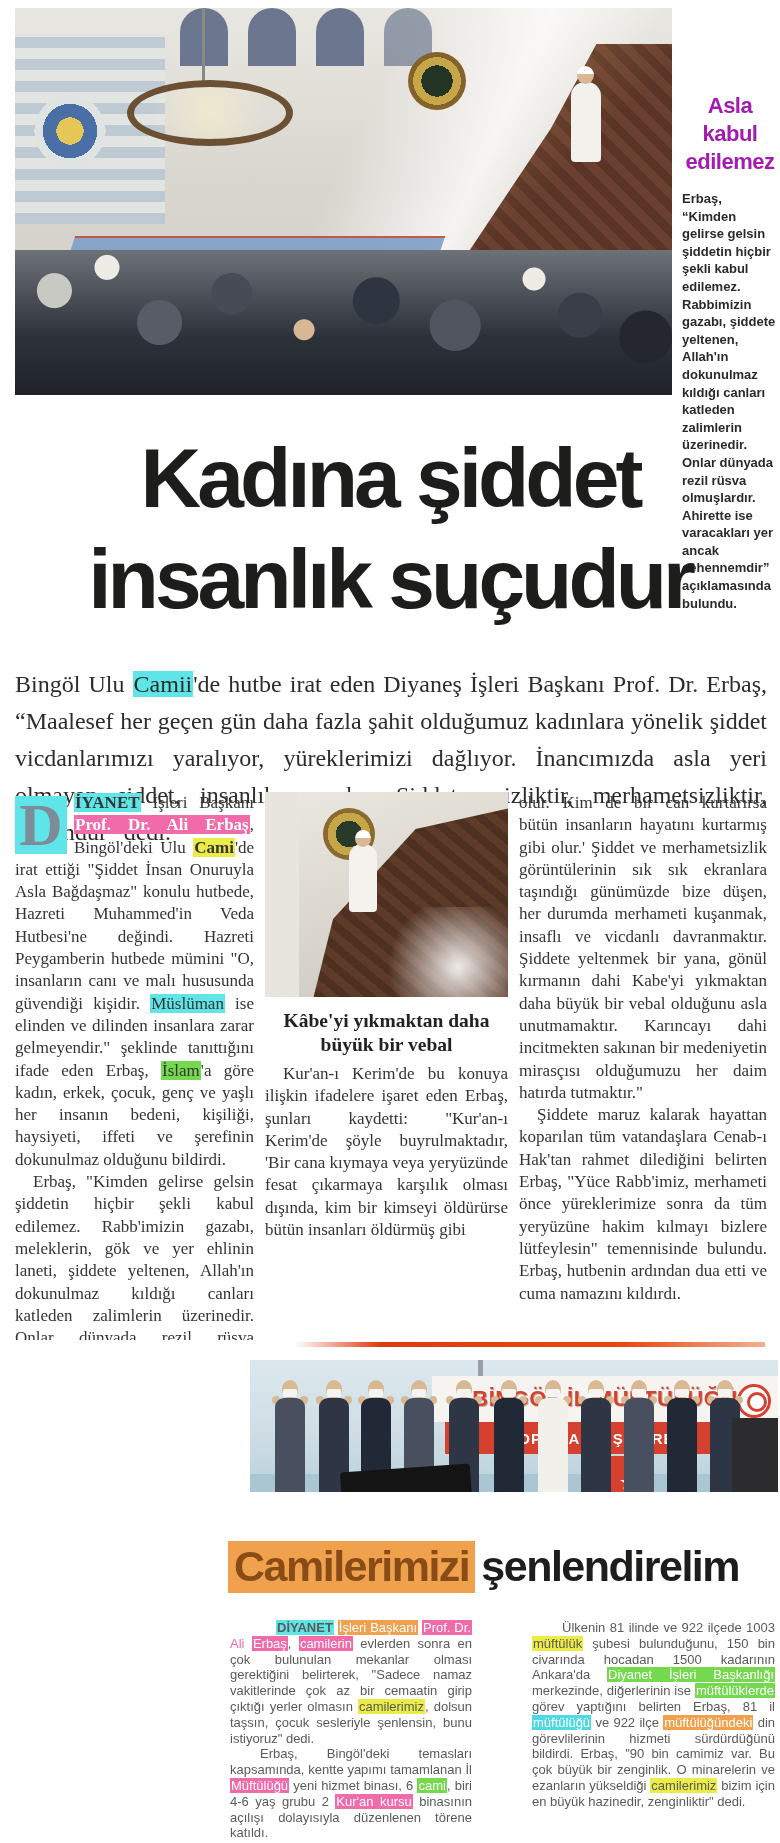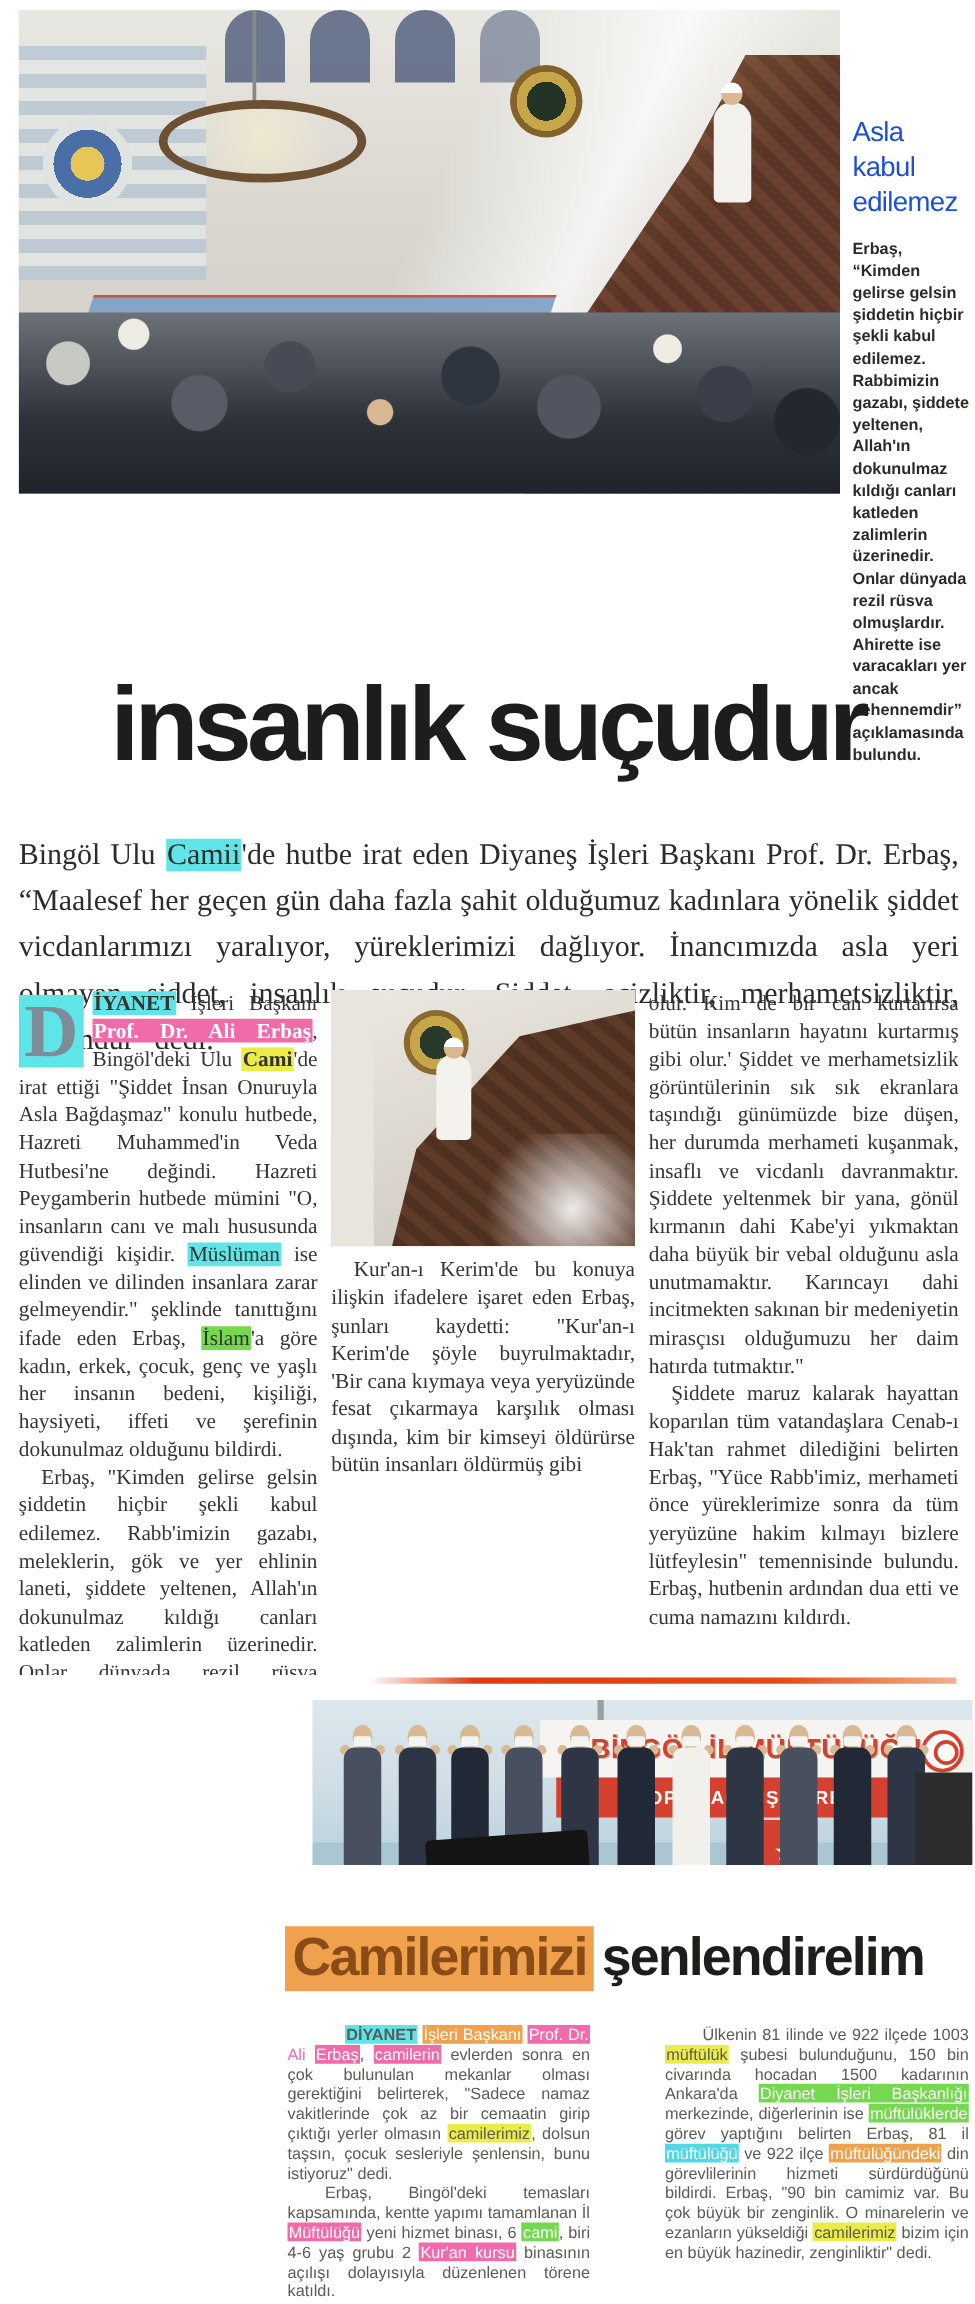--- a/index.html
+++ b/index.html
@@ -55,21 +55,21 @@
       radial-gradient(circle at 44% 55%,#d8b894 0 10px,rgba(0,0,0,0) 11px),
       radial-gradient(circle at 55% 35%,#2e3440 0 23px,rgba(0,0,0,0) 24px),
       radial-gradient(circle at 67% 52%,#51555f 0 25px,rgba(0,0,0,0) 26px),
       radial-gradient(circle at 79% 20%,#efece4 0 11px,rgba(0,0,0,0) 12px),
       radial-gradient(circle at 86% 45%,#3a3e48 0 22px,rgba(0,0,0,0) 23px),
       radial-gradient(circle at 96% 60%,#24282e 0 26px,rgba(0,0,0,0) 27px),
       linear-gradient(180deg,#6d7178 0%,#2d3139 60%,#1f2329 100%);}
 
   
   .sidebar{left:682px;top:92px;width:96px;font-family:"Liberation Sans","DejaVu Sans",sans-serif;}
-  .sb-head{font-size:22px;line-height:28px;font-weight:normal;color:#1d4ed8;margin:0 0 14px 0;letter-spacing:-.5px;}
+  .sb-head{font-size:22px;line-height:28px;font-weight:bold;color:#a21caf;margin:0 0 14px 0;letter-spacing:-.5px;text-align:center;}
   .sb-body{font-size:13px;line-height:17.6px;font-weight:bold;color:#2a2a28;margin:0;}
 
   
   .headline{left:8px;top:428px;width:764px;margin:0;text-align:center;
             font-family:"Liberation Sans","DejaVu Sans",sans-serif;font-weight:bold;
             font-size:84px;line-height:101px;letter-spacing:-4px;color:#1d1d1b;}
 
   
   .lead{left:15px;top:666px;width:752px;margin:0;font-size:24px;line-height:37px;
         text-align:justify;color:#2c2c2a;}
@@ -178,38 +178,39 @@
     <div class="tp-imam-head"></div>
     <div class="tp-carpet"></div>
     <div class="tp-crowd"></div>
   </div>
 
   <aside class="abs sidebar">
     <h2 class="sb-head">Asla kabul edilemez</h2>
     <p class="sb-body">Erbaş, “Kimden gelirse gelsin şiddetin hiçbir şekli kabul edilemez. Rabbimizin gazabı, şiddete yeltenen, Allah'ın dokunulmaz kıldığı canları katleden zalimlerin üzerinedir. Onlar dünyada rezil rüsva olmuşlardır. Ahirette ise varacakları yer ancak cehennemdir” açıklamasında bulundu.</p>
   </aside>
 
-  <h1 class="abs headline"><br><span>insanlık suçudur</span></h1>
+  <h1 class="abs headline"><span>Kadına şiddet</span><br><span>insanlık suçudur</span></h1>
 
   <p class="abs lead"><span>Bingöl Ulu </span><span class="hl-cyan">Camii</span><span>'de hutbe irat eden Diyaneş İşleri Başkanı Prof. Dr. Erbaş, “Maalesef her geçen gün daha fazla şahit olduğumuz kadınlara yönelik şiddet vicdanlarımızı yaralıyor, yüreklerimizi dağlıyor. İnancımızda asla yeri olmayan şiddet, insanlık suçudur. Şiddet, acizliktir, merhametsizliktir, zulümdür” dedi.</span></p>
 
   <div class="abs cols">
     <div class="col c1">
       <p><span class="dropcap">D</span><span><span class="hl-cyan bold">İYANET</span><span> İşleri Başkanı </span><span class="hl-pink bold">Prof. Dr. Ali Erbaş</span><span>, Bingöl'deki Ulu </span><span class="hl-yellow bold">Cami</span><span>'de irat ettiği "Şiddet İnsan Onuruyla Asla Bağdaşmaz" konulu hutbede, Hazreti Muhammed'in Veda Hutbesi'ne değindi. Hazreti Peygamberin hutbede mümini "O, insanların canı ve malı hususunda güvendiği kişidir. </span><span class="hl-cyan">Müslüman</span><span> ise elinden ve dilinden insanlara zarar gelmeyendir." şeklinde tanıttığını ifade eden Erbaş, </span><span class="hl-green">İslam</span><span>'a göre kadın, erkek, çocuk, genç ve yaşlı her insanın bedeni, kişiliği, haysiyeti, iffeti ve şerefinin dokunulmaz olduğunu bildirdi.</span></span></p>
       <p class="ind">Erbaş, "Kimden gelirse gelsin şiddetin hiçbir şekli kabul edilemez. Rabb'imizin gazabı, meleklerin, gök ve yer ehlinin laneti, şiddete yeltenen, Allah'ın dokunulmaz kıldığı canları katleden zalimlerin üzerinedir. Onlar dünyada rezil rüsva olmuşlardır. Ahiret-</p>
     </div>
     <div class="col c2">
       <div class="mid-photo">
         <div class="mp-pillar"></div>
         <div class="mp-medal"></div>
         <div class="mp-minbar"></div>
         <div class="mp-imam"></div>
         <div class="mp-imam-head"></div>
         <div class="mp-glare"></div>
       </div>
+      <h3>Kâbe'yi yıkmaktan daha büyük bir vebal</h3>
       <p class="ind">Kur'an-ı Kerim'de bu konuya ilişkin ifadelere işaret eden Erbaş, şunları kaydetti: "Kur'an-ı Kerim'de şöyle buyrulmaktadır, 'Bir cana kıymaya veya yeryüzünde fesat çıkarmaya karşılık olması dışında, kim bir kimseyi öldürürse bütün insanları öldürmüş gibi</p>
     </div>
     <div class="col c3">
       <p>olur. Kim de bir can kurtarırsa bütün insanların hayatını kurtarmış gibi olur.' Şiddet ve merhametsizlik görüntülerinin sık sık ekranlara taşındığı günümüzde bize düşen, her durumda merhameti kuşanmak, insaflı ve vicdanlı davranmaktır.  Şiddete yeltenmek bir yana, gönül kırmanın dahi Kabe'yi yıkmaktan daha büyük bir vebal olduğunu asla unutmamaktır. Karıncayı dahi incitmekten sakınan bir medeniyetin mirasçısı olduğumuzu her daim hatırda tutmaktır."</p>
       <p class="ind">Şiddete maruz kalarak hayattan koparılan tüm vatandaşlara Cenab-ı Hak'tan rahmet dilediğini belirten Erbaş, "Yüce Rabb'imiz, merhameti önce yüreklerimize sonra da tüm yeryüzüne hakim kılmayı bizlere lütfeylesin" temennisinde bulundu. Erbaş, hutbenin ardından dua etti ve cuma namazını kıldırdı.</p>
     </div>
   </div>
 
   <div class="abs divider"></div>
 

